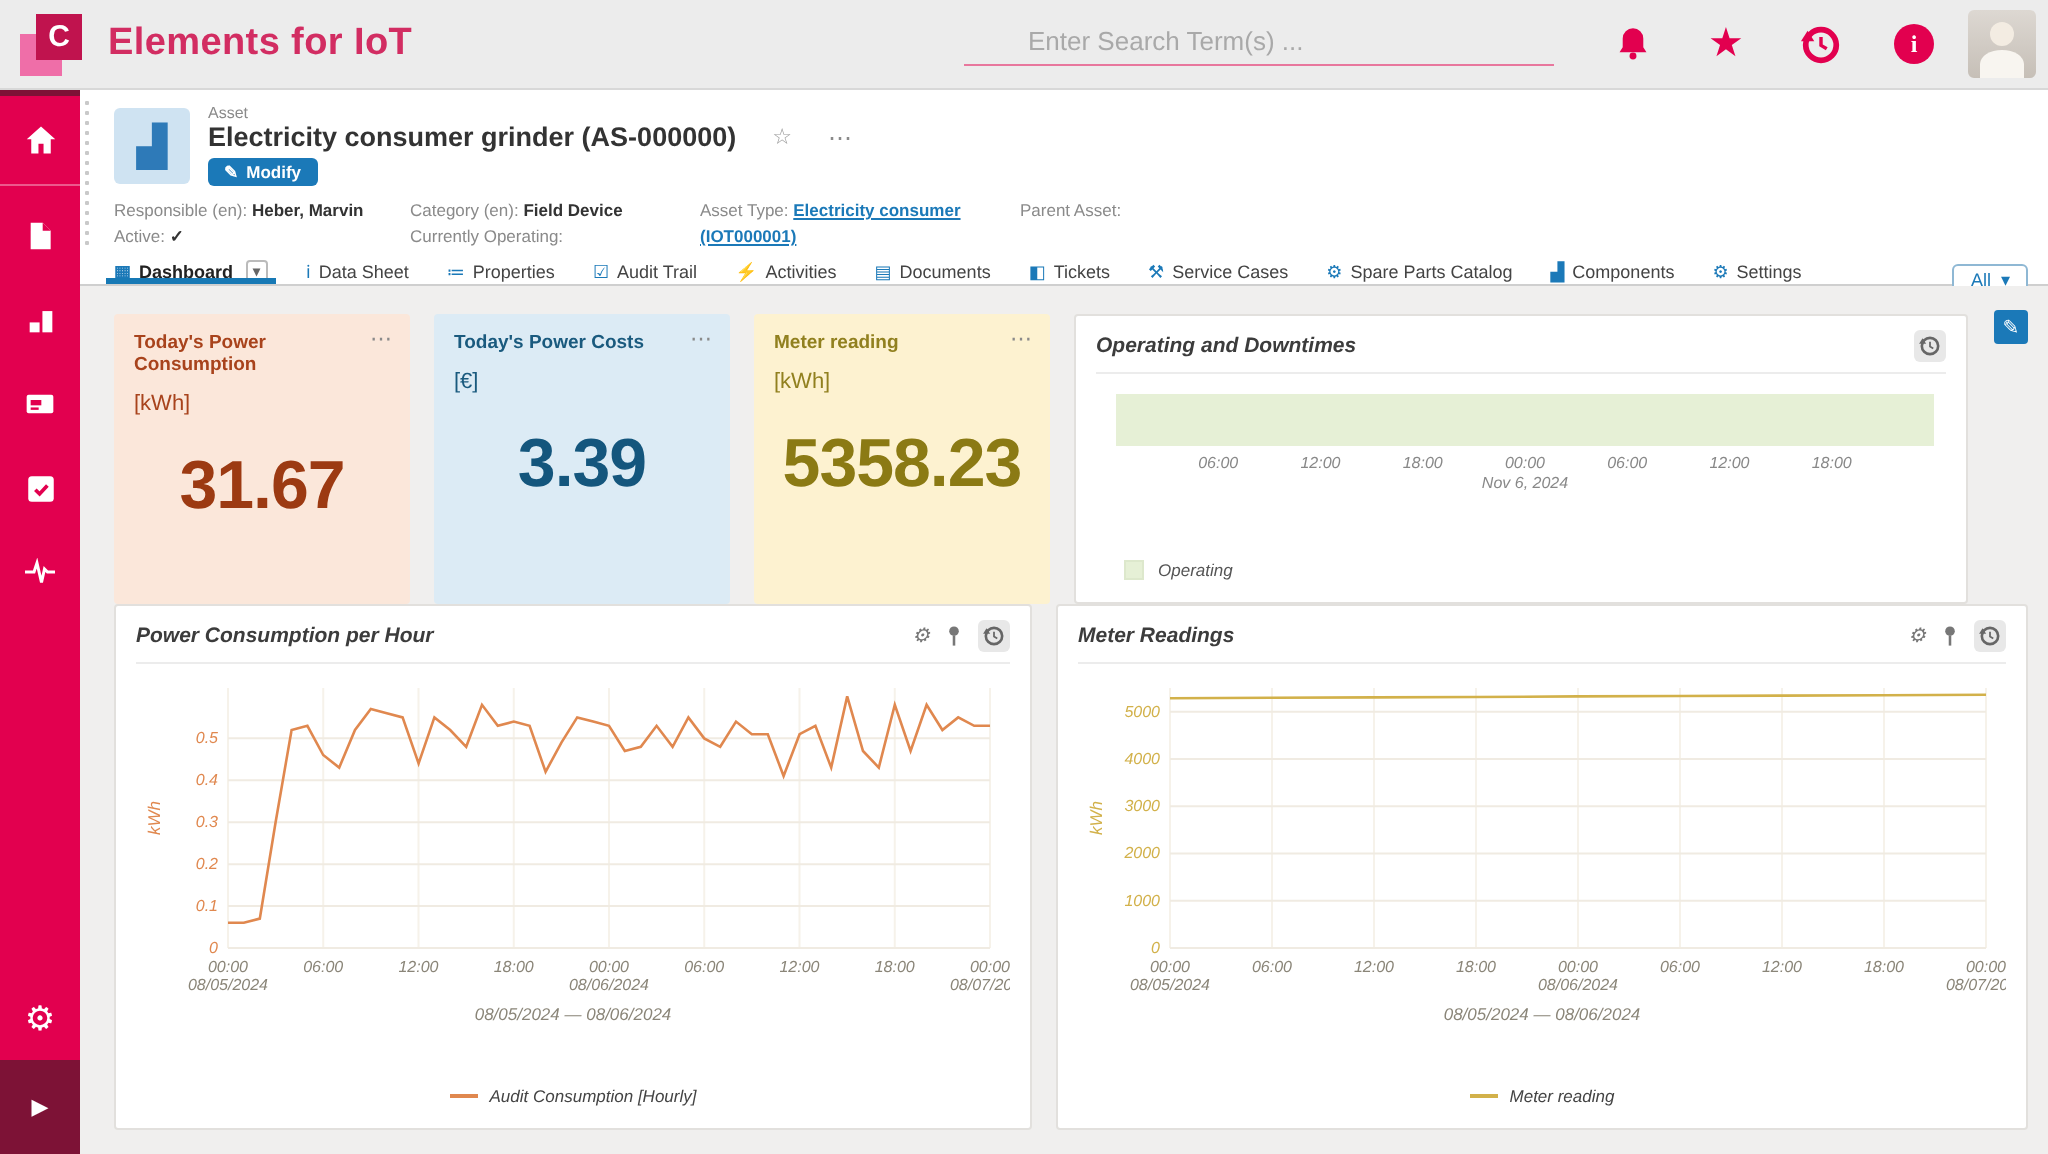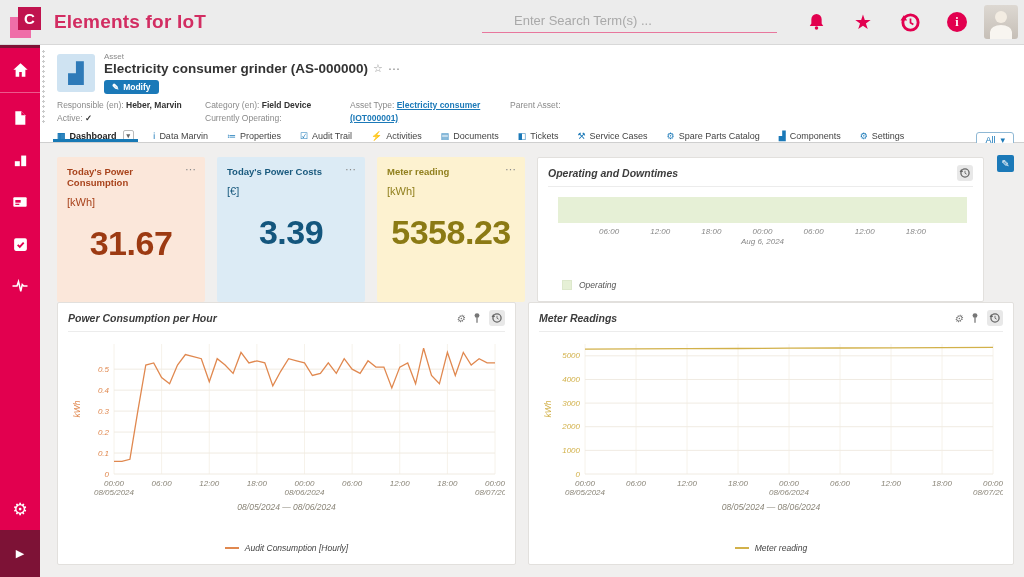--- a/index.html
+++ b/index.html
@@ -32,21 +32,21 @@
 
   
   .content { position:absolute; left:40px; top:45px; width:984px; height:532px; display:flex; flex-direction:column; }
 
   .asset-head { background:#fff; position:relative; padding:7px 10px 0 17px; }
   .drag-strip { position:absolute; left:1px; top:4px; bottom:4px; width:6px; background-image:radial-gradient(#c9c9c9 1px, transparent 1.2px); background-size:5px 5px; }
   .asset-top { display:flex; }
   .a-avatar { width:38px; height:38px; border-radius:3px; background:#cfe3f2; display:flex; align-items:center; justify-content:center; color:#2e7ab8; font-size:20px; flex:none; margin-top:2px; }
   .a-text { margin-left:9px; }
   .a-kind { font-size:8px; color:#8a8a8a; }
-  .a-title-row { display:flex; align-items:center; gap:5px; }
+  .a-title-row { display:flex; align-items:center; gap:18px; }
   .a-title { font-size:13.5px; font-weight:bold; color:#333; }
   .a-star { color:#9a9a9a; font-size:11px; cursor:pointer; }
   .a-menu { color:#8a8a8a; font-size:12px; cursor:pointer; letter-spacing:1px; }
   .modify-btn { display:inline-flex; align-items:center; gap:4px; background:#1b79b8; color:#fff; font-size:8.5px; font-weight:bold; border:none; border-radius:3px; padding:2px 8px; margin-top:2px; cursor:pointer; font-family:"Liberation Sans",sans-serif; }
   .asset-meta { display:flex; font-size:8.5px; padding:5px 0 4px 0; line-height:1.55; }
   .asset-meta .mcol1 { width:148px; }
   .asset-meta .mcol2 { width:145px; }
   .asset-meta .mcol3 { width:160px; }
   .mlabel { color:#8a8a8a; }
   .mval { color:#333; font-weight:bold; }
@@ -227,21 +227,21 @@
     </div>
 
     <div class="tabs-row">
       <div class="tab active">
         <span class="tico">▦</span>
         <span>Dashboard</span>
         <span class="tab-dd">▾</span>
       </div>
       <div class="tab">
           <span class="tico">ℹ</span>
-          <span>Data Marvin</span>
+          <span>Data Sheet</span>
         </div>
       <div class="tab">
           <span class="tico">≔</span>
           <span>Properties</span>
         </div>
       <div class="tab">
           <span class="tico">☑</span>
           <span>Audit Trail</span>
         </div>
       <div class="tab">
@@ -312,21 +312,21 @@
                     <circle cx="11" cy="11" r="7.5" fill="none" stroke="#666" stroke-width="2.4"></circle>
                     <polygon points="1,9 7.5,9 4.2,3.8" fill="#666"></polygon>
                     <path d="M11 7v4.4l3 1.8" stroke="#666" stroke-width="1.6" fill="none"></path>
                   </svg>
               </span>
             </span>
           </div>
           <div class="op-body">
             <div class="op-bar" id="op-bar" style="background: rgb(230, 240, 214);"></div>
             <div class="op-ticks" id="op-ticks">
-              <span class="op-date">Aug 6, 2024</span>
+              <span class="op-date">Nov 6, 2024</span>
             <span class="op-tick" style="left: 12.5%;">06:00</span>
                 <span class="op-tick" style="left: 25%;">12:00</span>
                 <span class="op-tick" style="left: 37.5%;">18:00</span>
                 <span class="op-tick" style="left: 50%;">00:00</span>
                 <span class="op-tick" style="left: 62.5%;">06:00</span>
                 <span class="op-tick" style="left: 75%;">12:00</span>
                 <span class="op-tick" style="left: 87.5%;">18:00</span>
               </div>
             <div class="op-legend">
               <span class="op-swatch" id="op-swatch" style="background: rgb(230, 240, 214);"></span>

